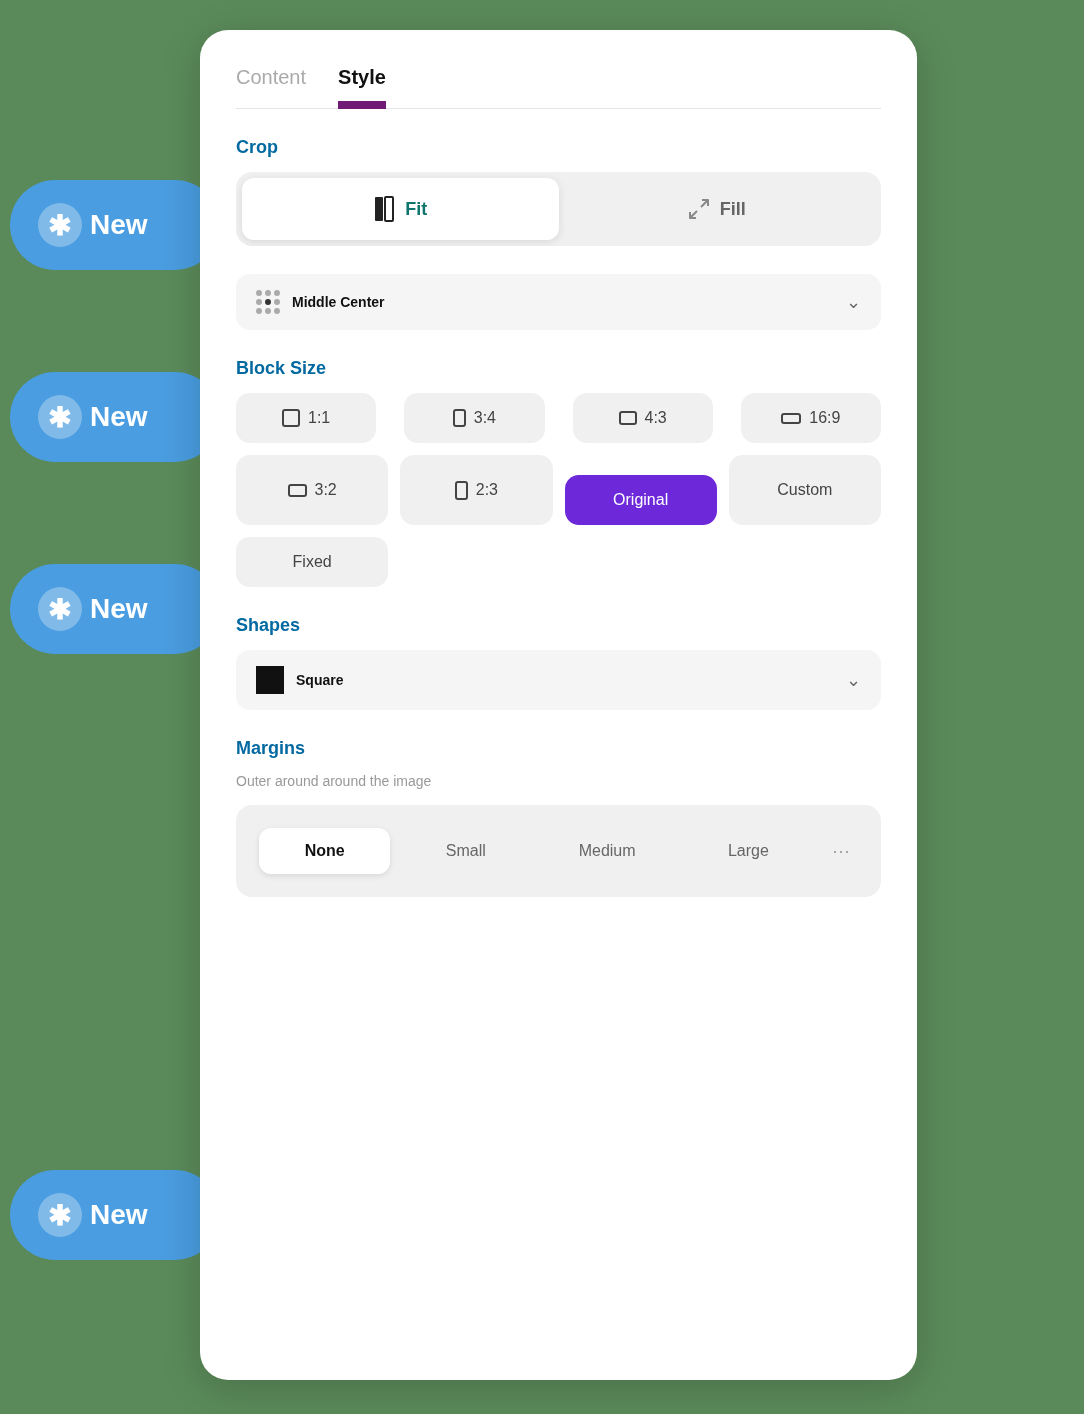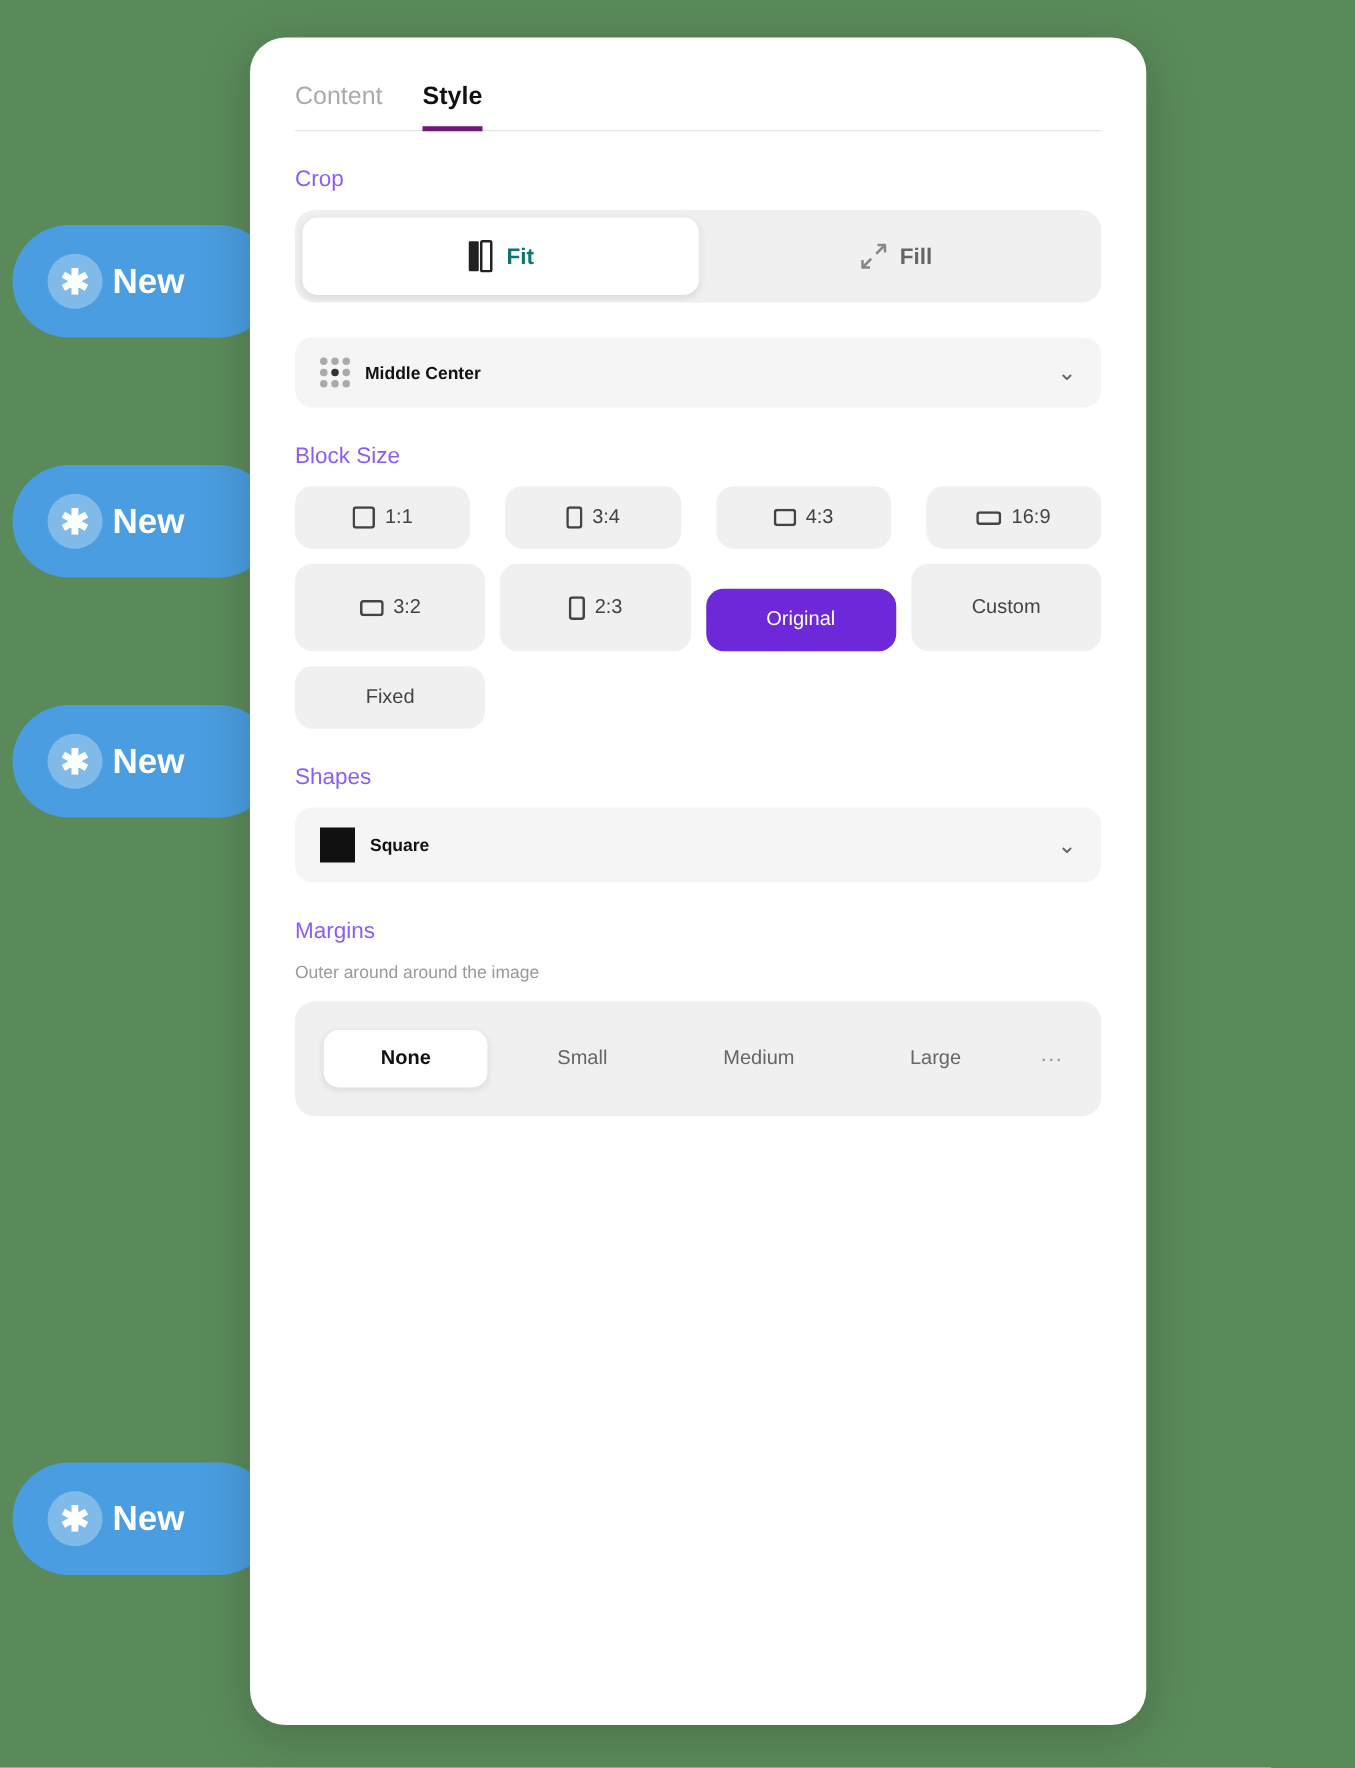--- a/index.html
+++ b/index.html
@@ -81,32 +81,32 @@
       padding-bottom: 12px;
       cursor: pointer;
       color: #aaa;
       border-bottom: 3px solid transparent;
       margin-bottom: -1px;
     }
 
     .tab.active {
       color: #111;
       font-weight: 700;
-      border-bottom: 4px solid #701a75;
+      border-bottom: 8px solid #701a75;
     }
 
     
     .section {
       margin-top: 28px;
     }
 
     .section-label {
       font-size: 18px;
-      font-weight: 400;
-      color: #8b5cf6;
+      font-weight: 700;
+      color: #0369a1;
       margin-bottom: 14px;
     }
 
     
     .crop-row {
       display: flex;
       gap: 0;
       background: #f0f0f0;
       border-radius: 16px;
       padding: 6px;

